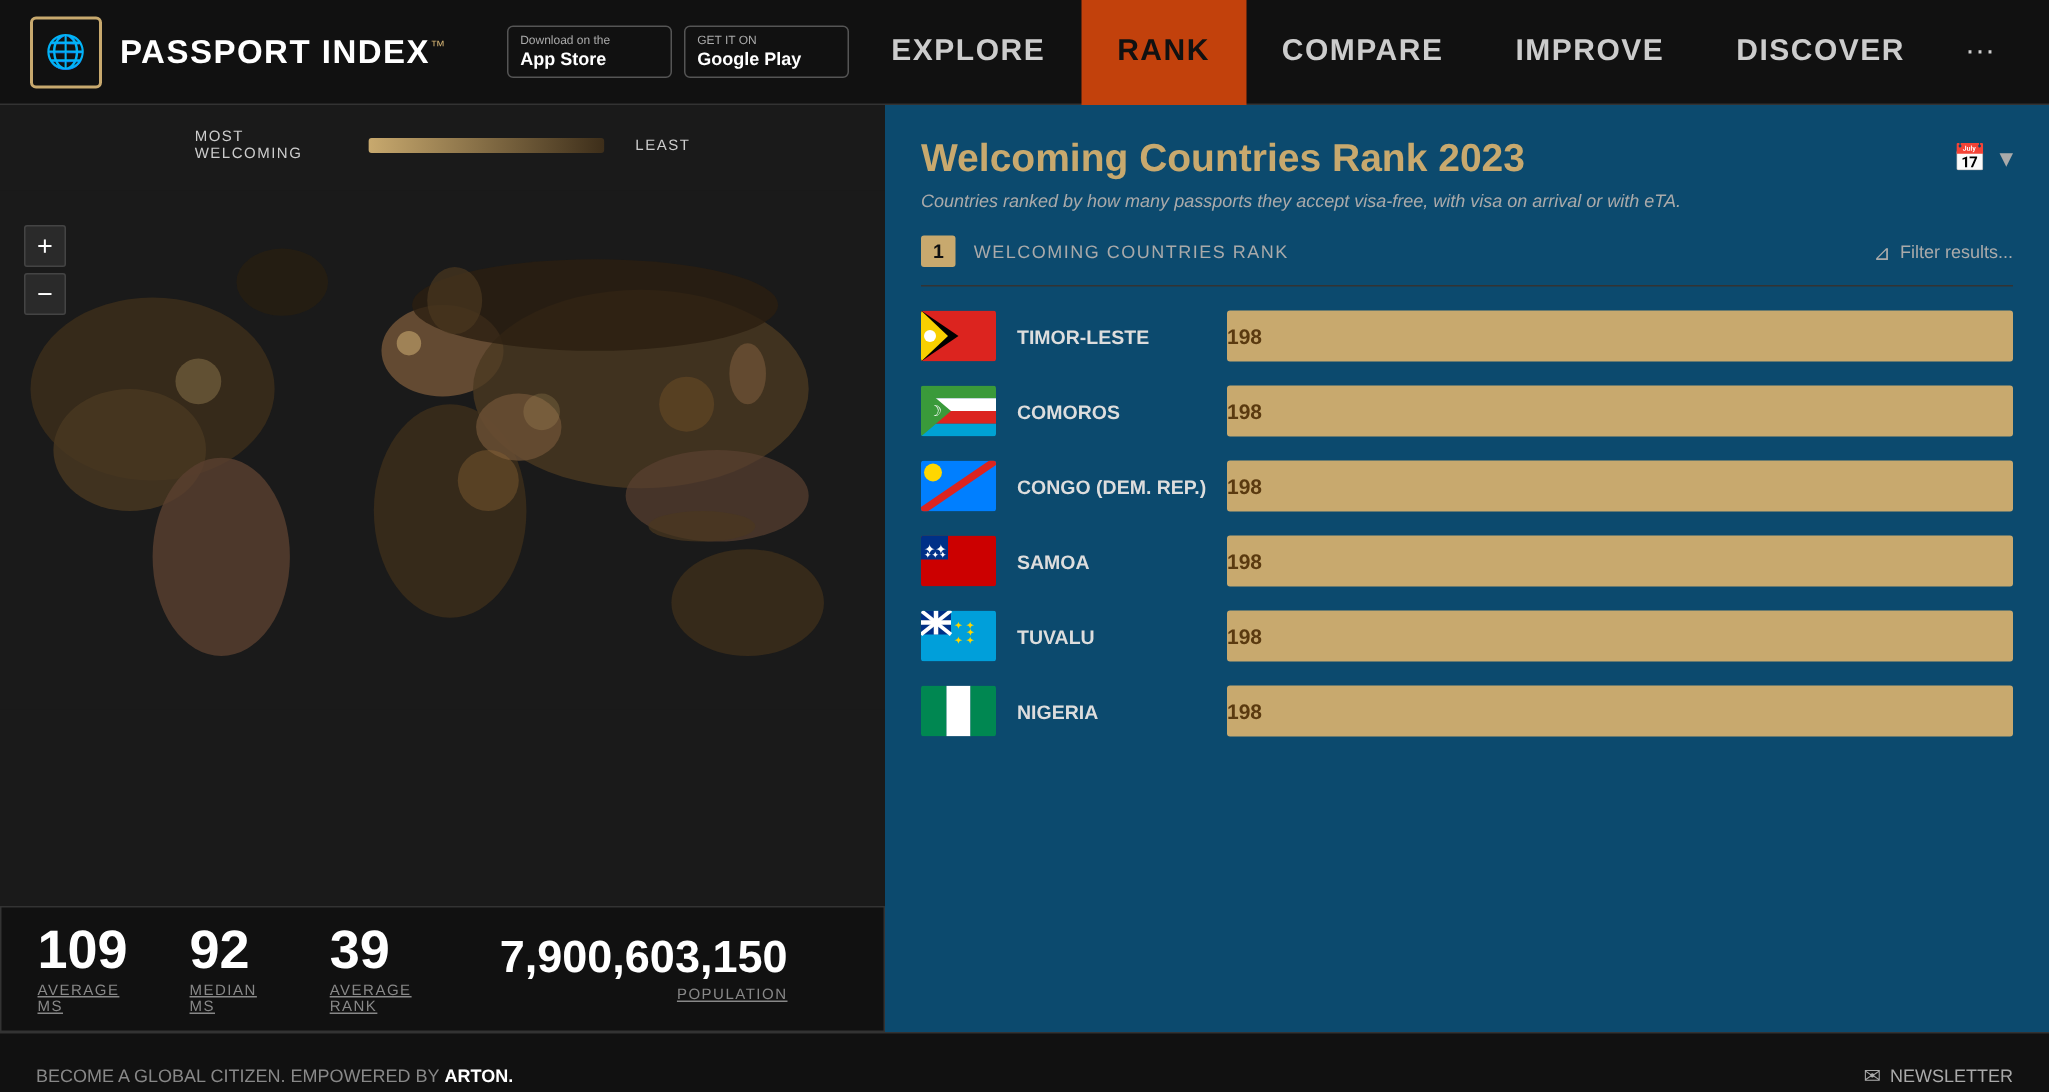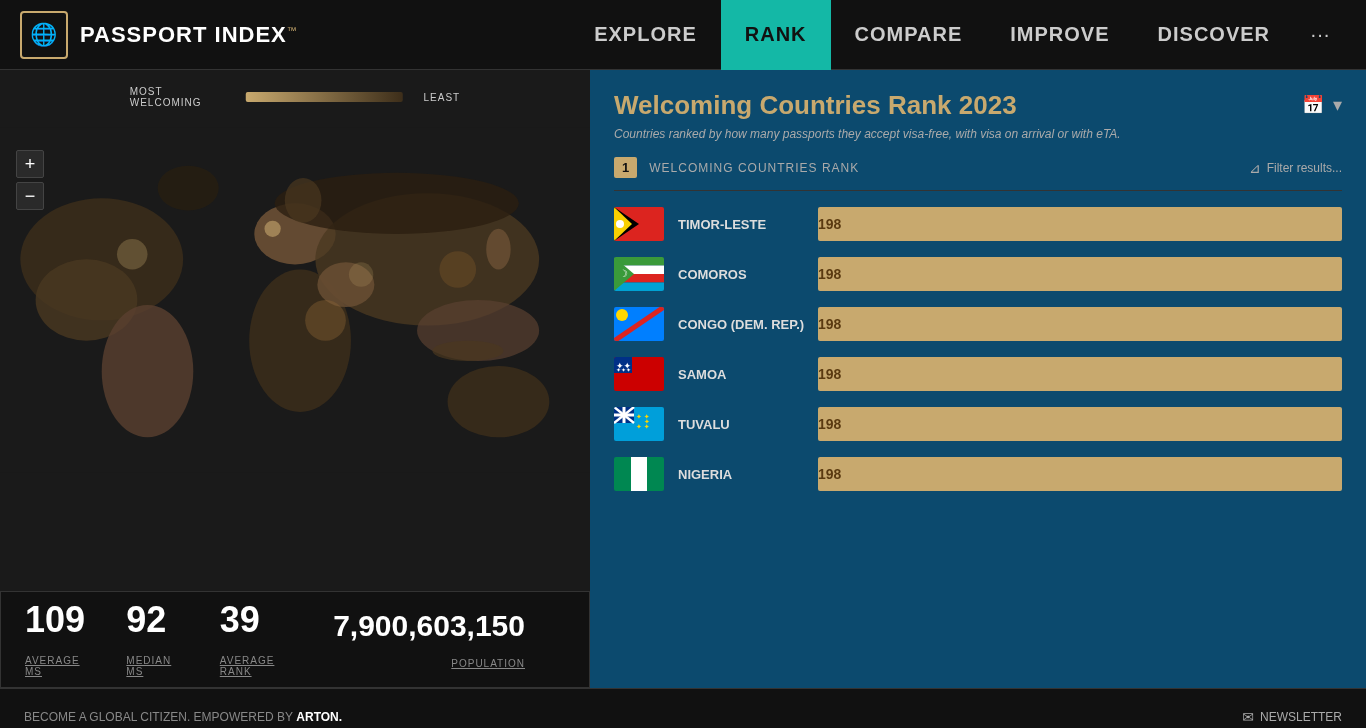--- a/index.html
+++ b/index.html
@@ -72,21 +72,21 @@
       height: 70px;
       display: flex;
       align-items: center;
       font-size: 20px;
       font-weight: bold;
       color: #ccc;
       cursor: pointer;
       letter-spacing: 1px;
     }
     .nav-item.active {
-      background: #14b8a6;
+      background: #c2410c;
       color: #111;
     }
     .nav-dots {
       padding: 0 16px;
       color: #ccc;
       font-size: 20px;
       cursor: pointer;
     }
 
     
@@ -152,21 +152,20 @@
       border: 1px solid #333;
       display: flex;
       align-items: center;
       padding: 10px 24px;
       gap: 0;
     }
     .stat-item {
       display: flex;
       flex-direction: column;
       margin-right: 40px;
-      gap: 13px;
     }
     .stat-value {
       font-size: 36px;
       font-weight: bold;
       color: #fff;
       line-height: 1;
     }
     .stat-label {
       font-size: 10px;
       color: #888;
@@ -300,20 +299,30 @@
     svg.world { width: 100%; height: 360px; }
   </style>
 </head>
 <body>
 
 <div class="header">
   <div class="logo-area">
     <div class="logo-icon">🌐</div>
     <div class="logo-text">
       <span>PASSPORT</span> <span>INDEX</span><sup>™</sup>
+    </div>
+  </div>
+  <div class="app-badges">
+    <div class="app-badge">
+      <span class="badge-top">Download on the</span>
+      <span class="badge-main">App Store</span>
+    </div>
+    <div class="app-badge">
+      <span class="badge-top">GET IT ON</span>
+      <span class="badge-main">Google Play</span>
     </div>
   </div>
   <nav class="nav">
     <div class="nav-item">EXPLORE</div>
     <div class="nav-item active">RANK</div>
     <div class="nav-item">COMPARE</div>
     <div class="nav-item">IMPROVE</div>
     <div class="nav-item">DISCOVER</div>
     <div class="nav-dots">···</div>
   </nav>

